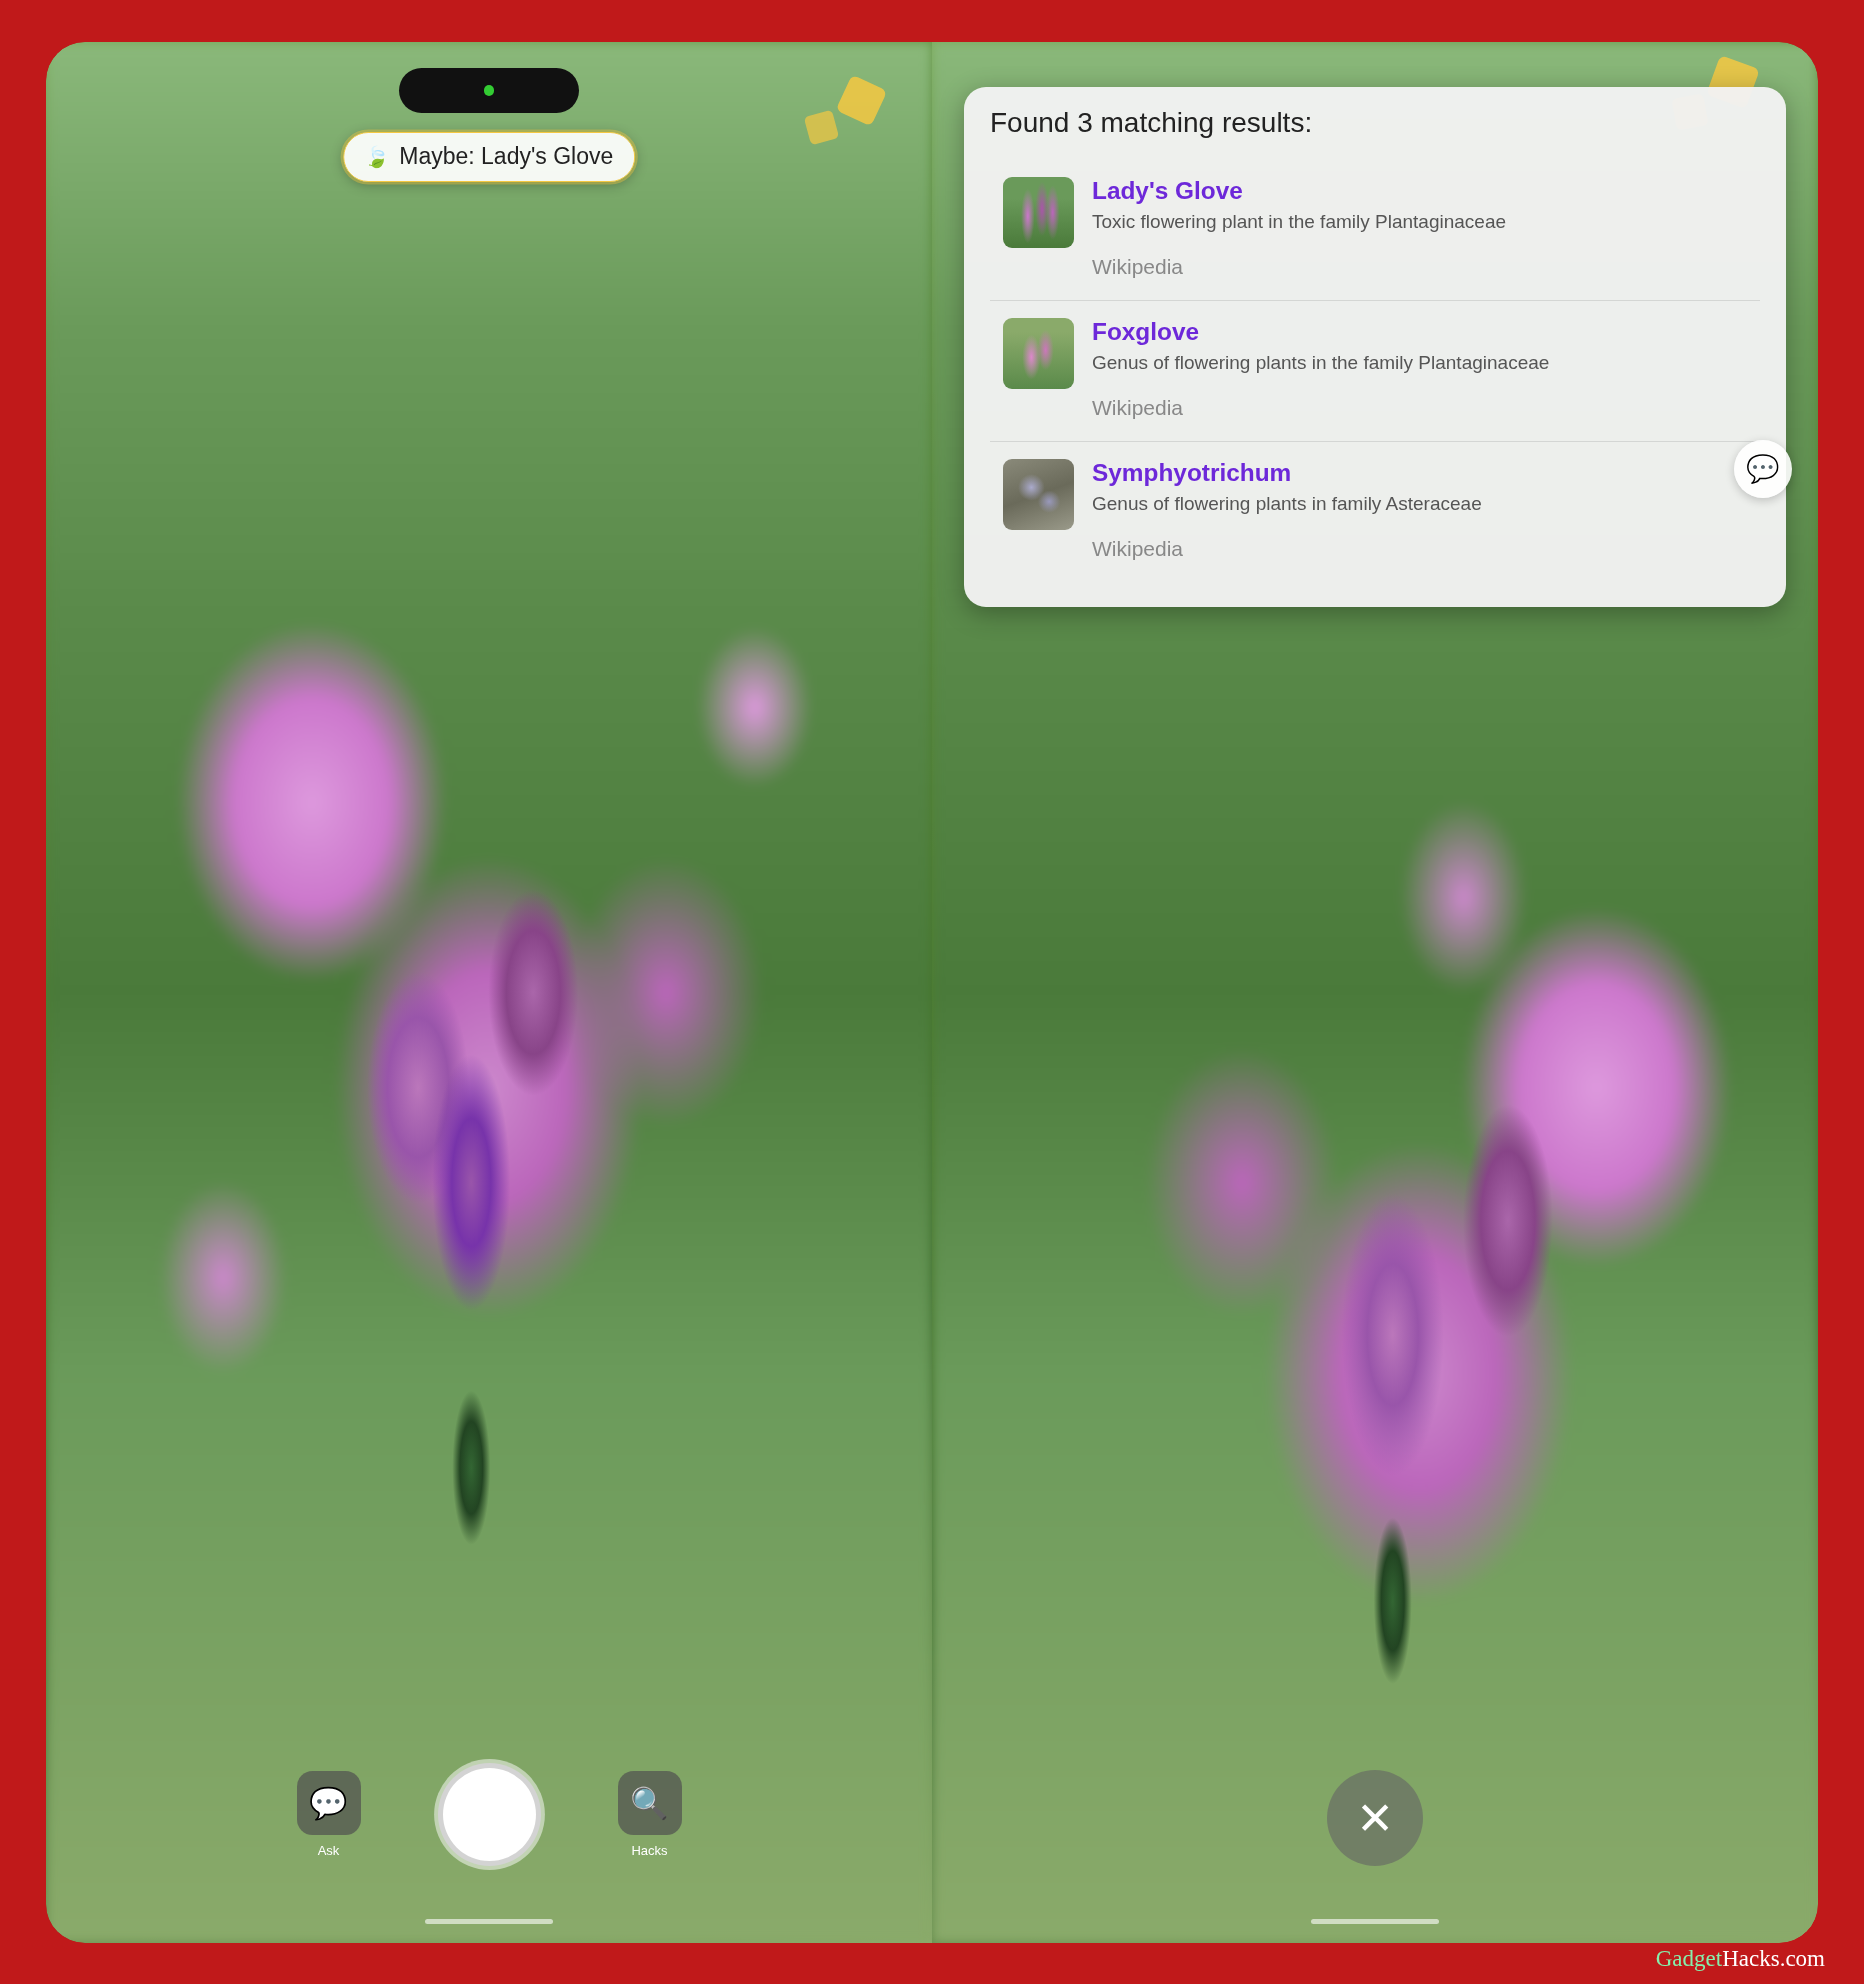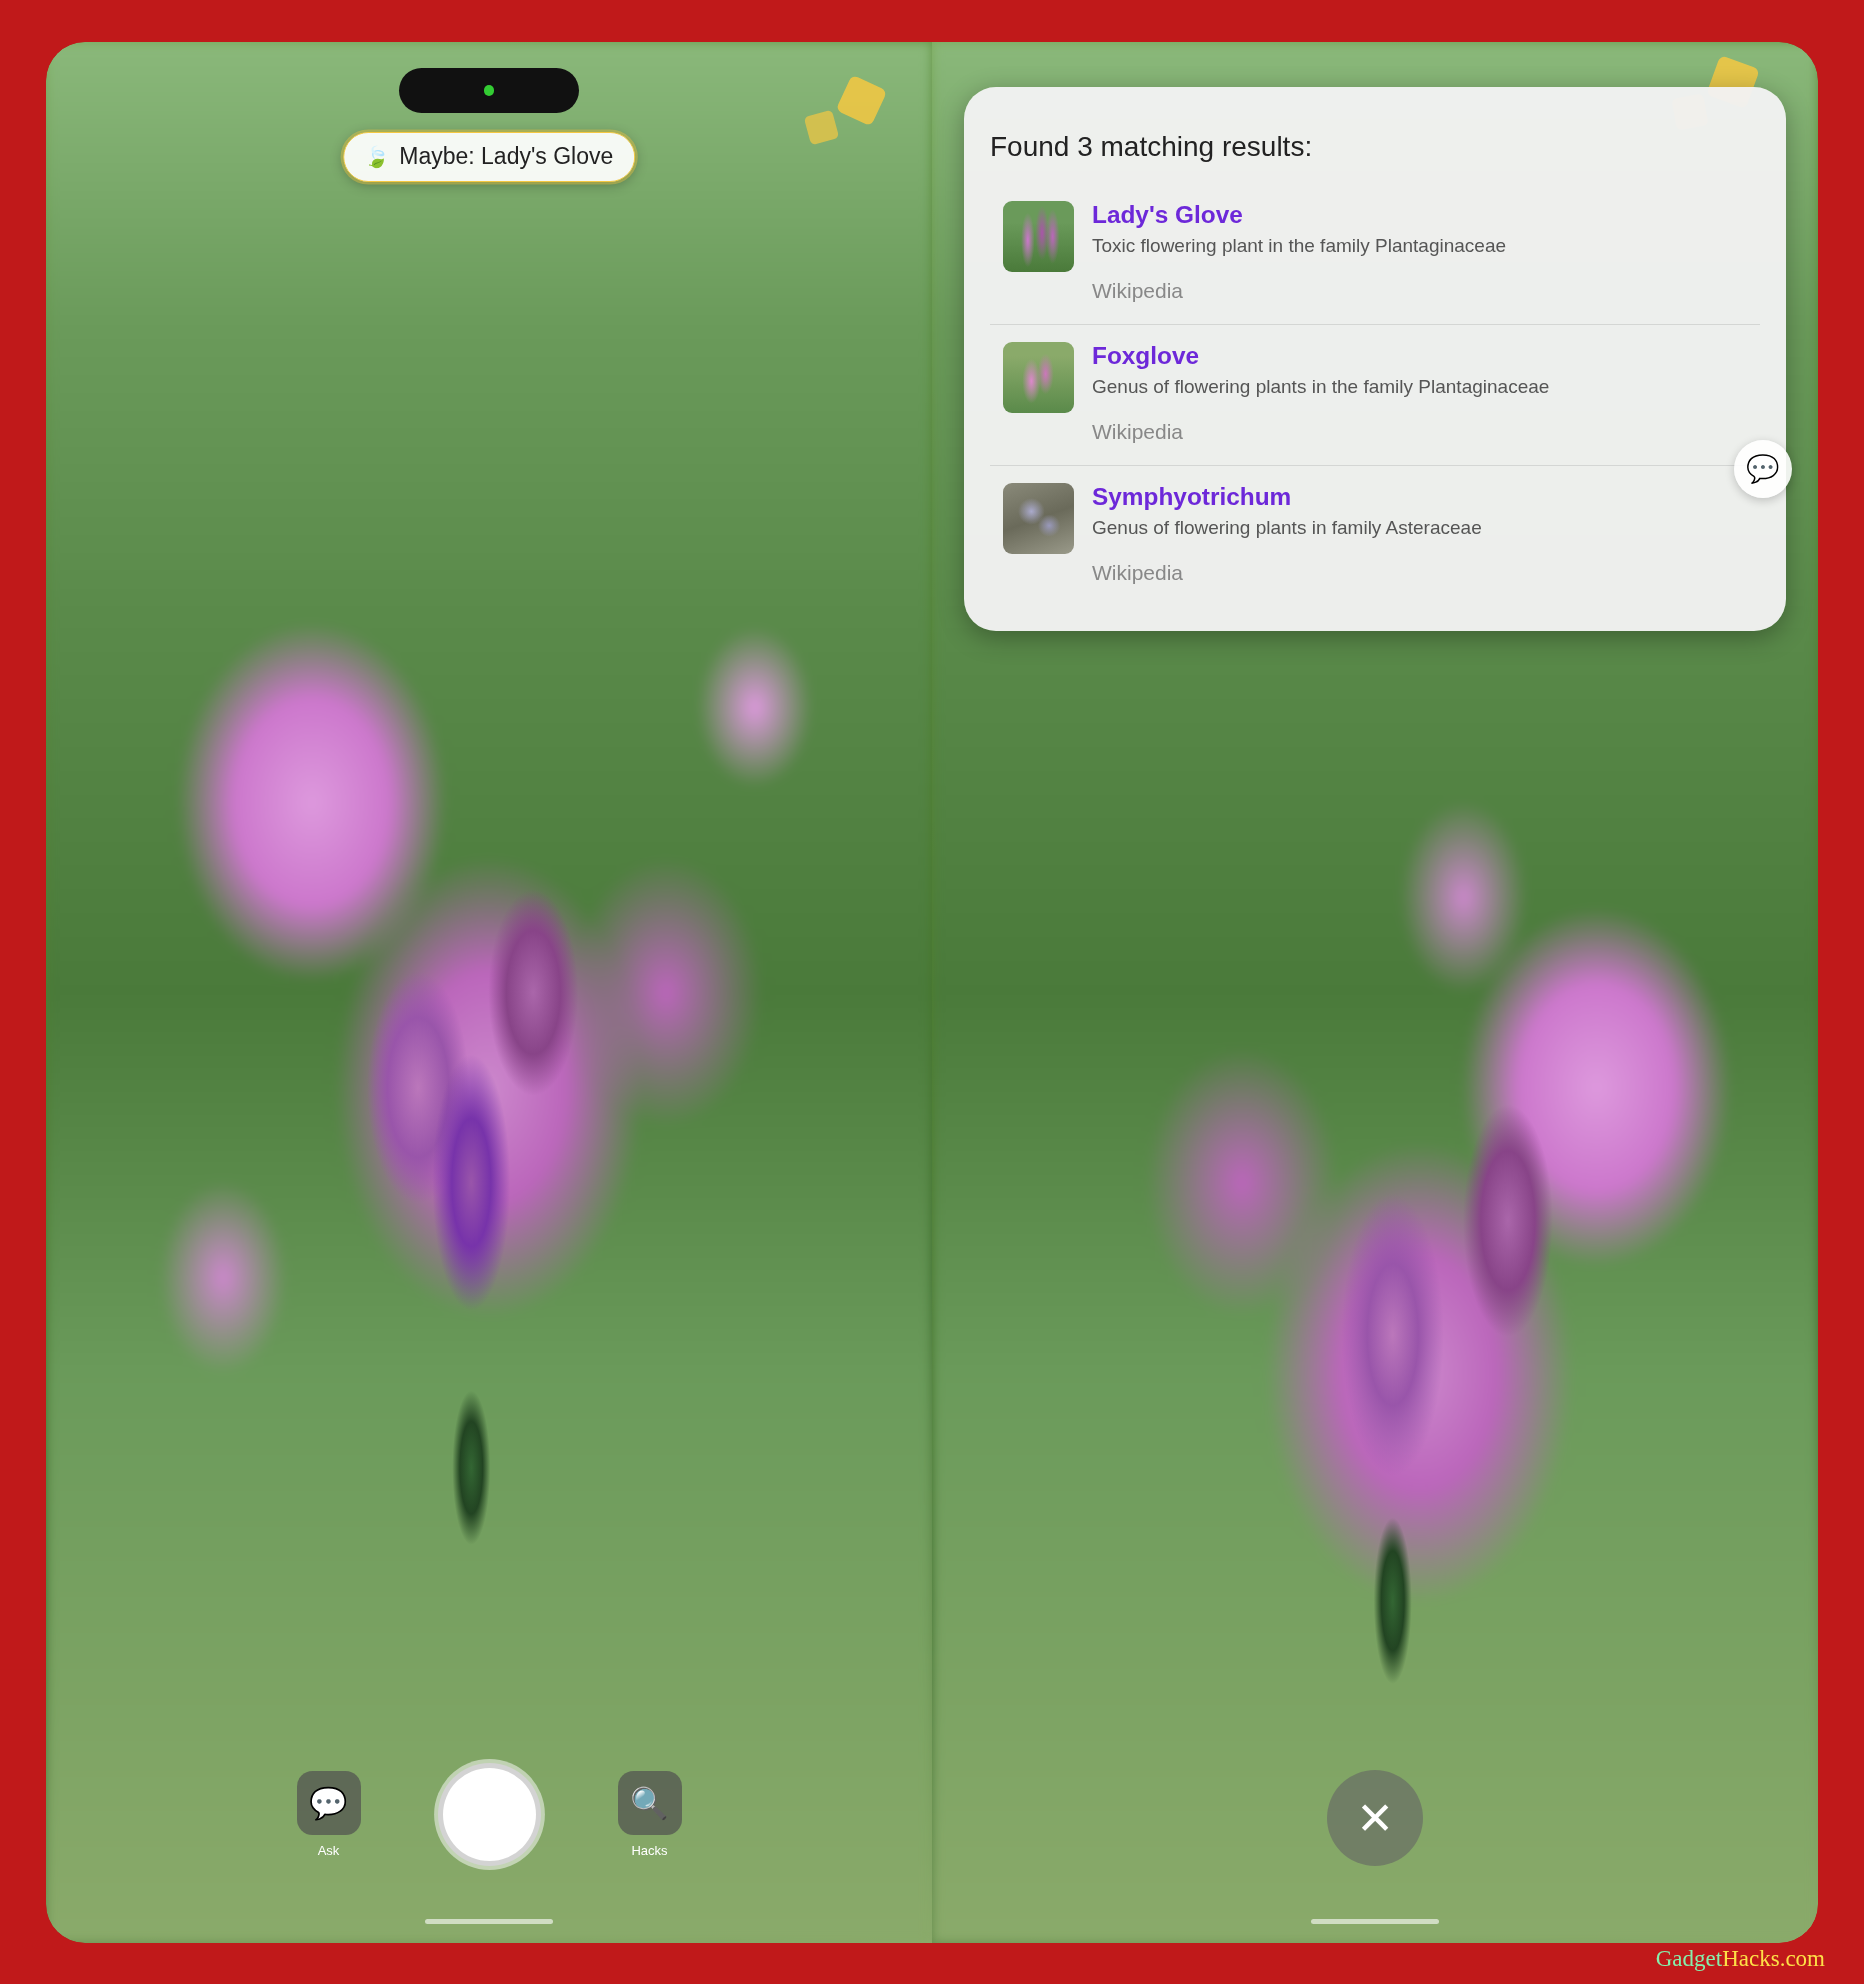--- a/index.html
+++ b/index.html
@@ -199,22 +199,22 @@
         radial-gradient(ellipse 19px 83px at 52% 82%, #336633 0%, #224422 60%, transparent 100%);
     }
 
     
     .results-panel {
       position: absolute;
       top: 45px;
       left: 32px;
       right: 32px;
       background: rgba(242, 242, 242, 0.97);
-      border-radius: 32px;
-      padding: 44px 26px 26px;
+      border-radius: 22px;
+      padding: 20px 26px 26px;
       z-index: 10;
       box-shadow: 0 6.4px 26px rgba(0,0,0,0.3);
     }
 
     .results-title {
       font-size: 28px;
       font-weight: 500;
       color: #222;
       margin-bottom: 23px;
     }
@@ -528,17 +528,17 @@
       <div class="close-btn">
         <span>✕</span>
       </div>
 
       <div class="home-indicator-right"></div>
     </div>
 
   </div>
 
   <div class="watermark">
-    <span>Gadget</span><span style="color:#fde047;">Hacks.com</span>
+    <span>Gadget</span><span style="color:#ffffff;">Hacks.com</span>
   </div>
 
 </div>
 
 
 </body></html>

